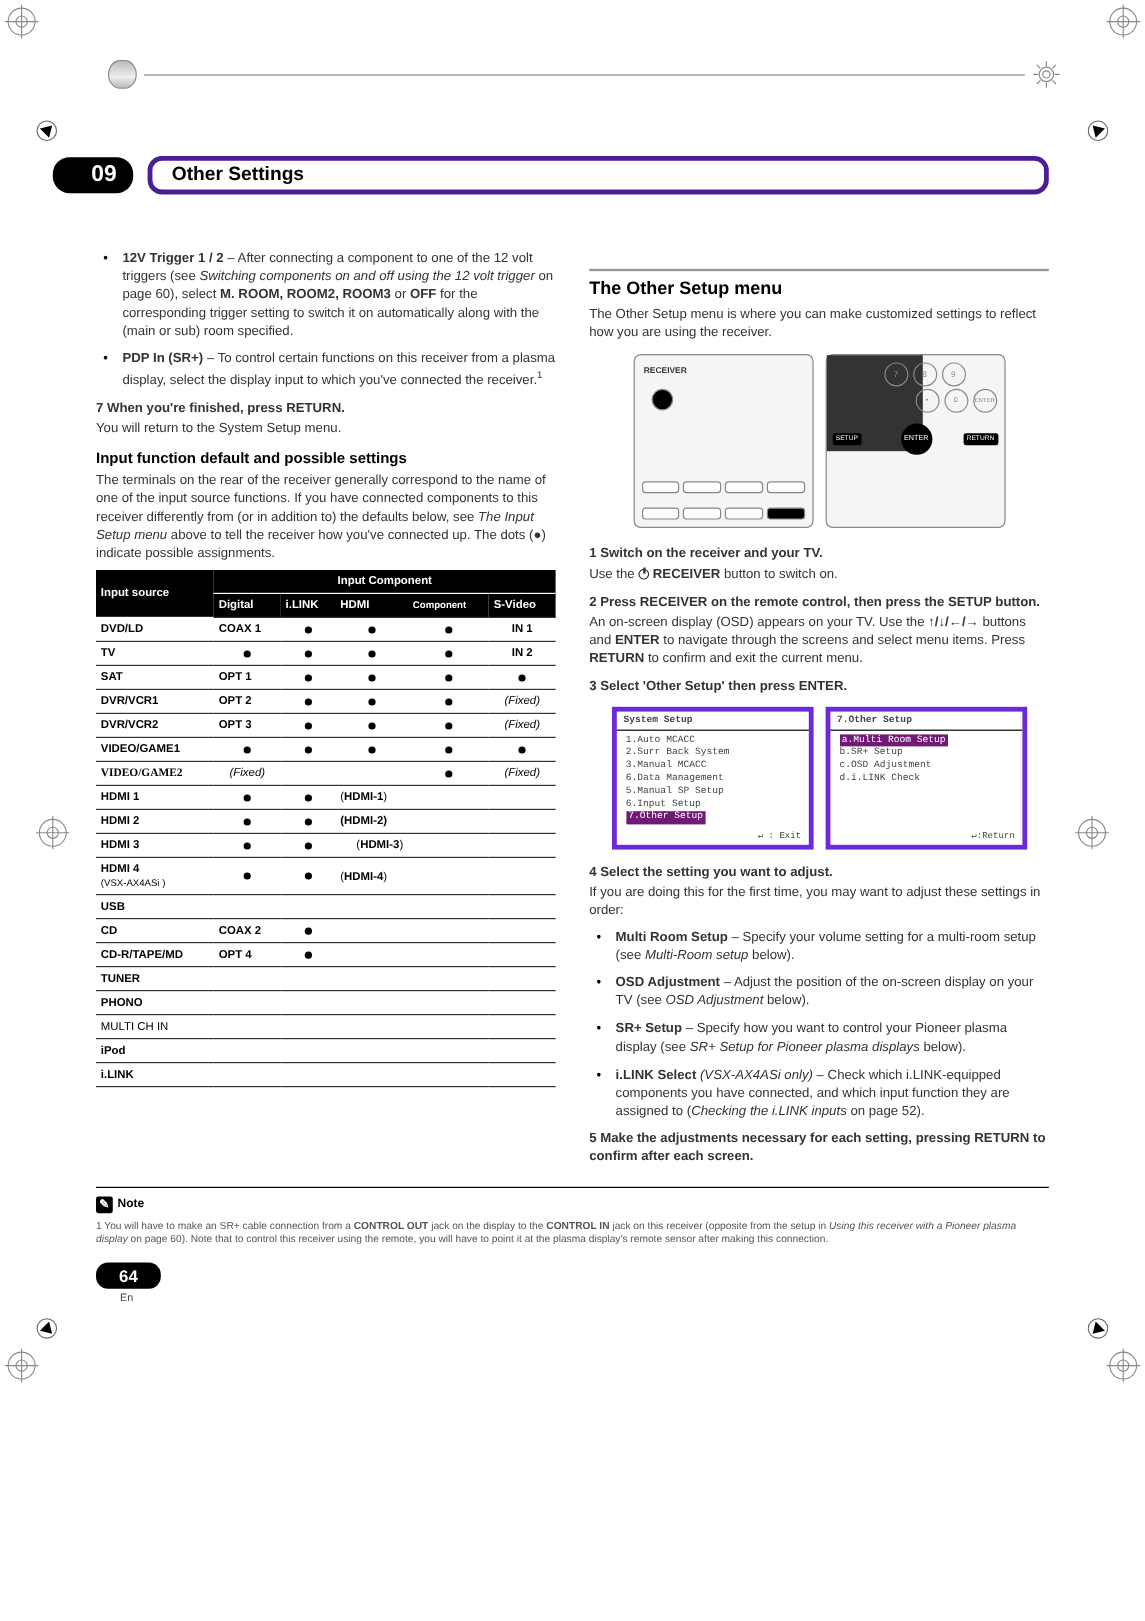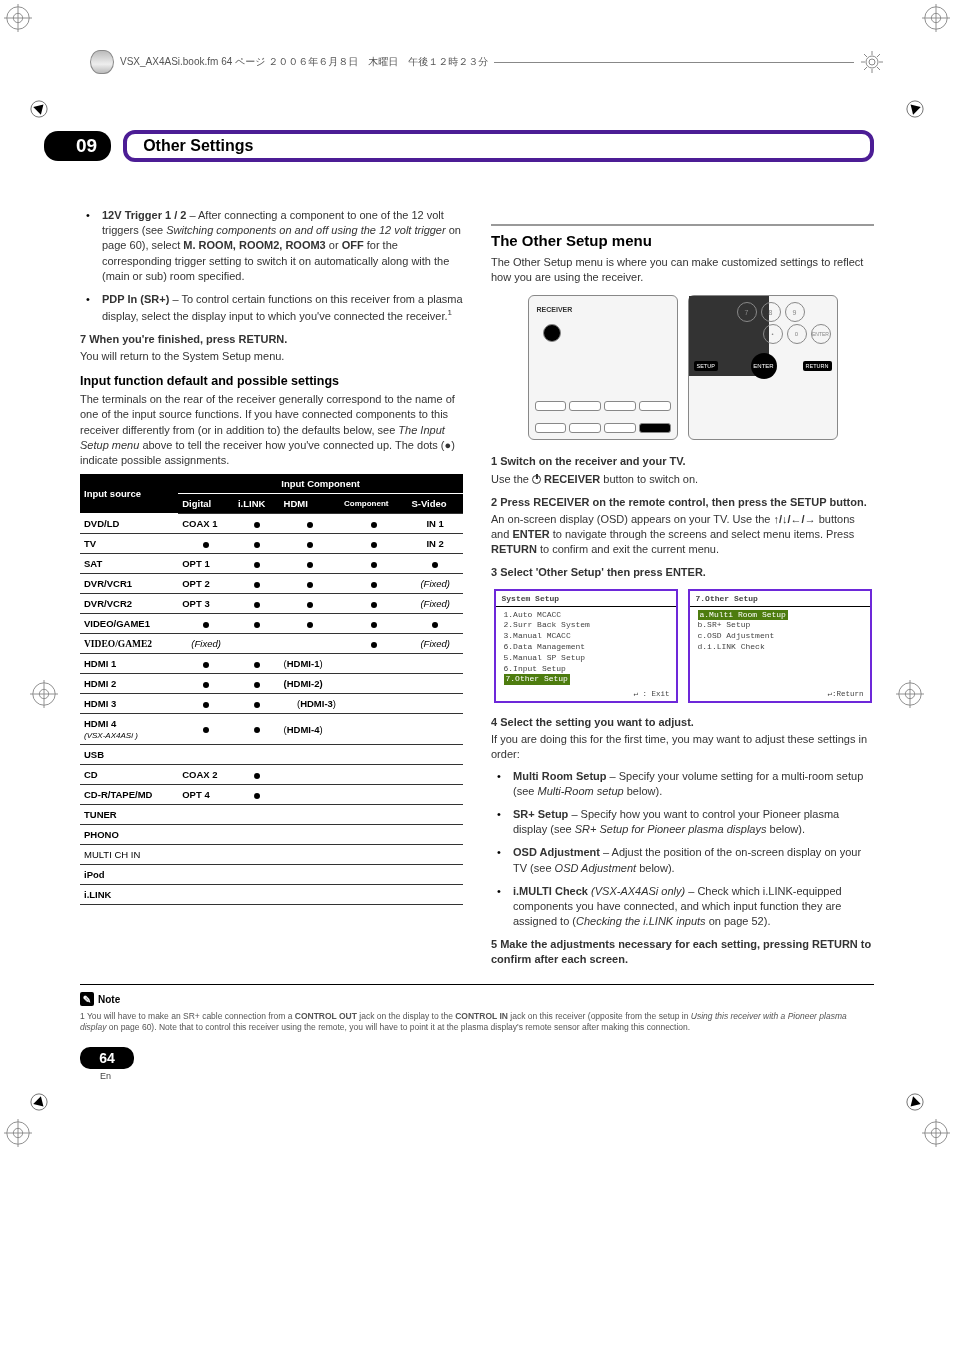--- a/index.html
+++ b/index.html
@@ -223,40 +223,40 @@
       margin-top: 2px;
     }
     
     .osd-row {
       display: flex;
       gap: 10px;
       justify-content: center;
       margin: 8px 0 12px 0;
     }
     .osd {
-      width: 184px;
-      border: 2px solid #6d28d9;
+      width: 168px;
+      border: 4px solid #6d28d9;
       font-family: "Courier New", monospace;
       font-size: 8px;
       color: #444;
     }
     .osd-title {
       border-bottom: 1px solid #000;
       padding: 3px 6px;
       font-weight: bold;
     }
     .osd-body {
       padding: 3px 6px 2px 8px;
     }
     .osd-body div {
       white-space: pre;
       line-height: 1.35;
     }
     .osd-body .hl {
-      background: #4d7c0f;
+      background: #701a75;
       color: #fff;
       display: inline-block;
       padding: 0 2px;
     }
     .osd-foot {
       padding: 2px 6px 3px 6px;
       text-align: right;
       font-size: 7.5px;
     }
     
@@ -463,21 +463,20 @@
       <circle cx="10" cy="10" r="9" fill="none" stroke="#666"></circle>
       <polygon points="10,3 16,13 4,13" fill="#000" transform="rotate(135 10 10)"></polygon>
     </svg></div>
 <div class="arrow-mark arrow-br"><svg viewBox="0 0 20 20">
       <circle cx="10" cy="10" r="9" fill="none" stroke="#666"></circle>
       <polygon points="10,3 16,13 4,13" fill="#000" transform="rotate(-135 10 10)"></polygon>
     </svg></div>
 
 <div class="print-header">
   <div class="cyl"></div>
-  <span>VSX_AX4ASi.book.fm 64 ページ ２００６年６月８日　木曜日　午後１２時２３分</span>
   <div class="line"></div>
   <svg class="gear" viewBox="0 0 24 24">
       <circle cx="12" cy="12" r="6" fill="none" stroke="#888"></circle>
       <circle cx="12" cy="12" r="3" fill="none" stroke="#888"></circle>
       <g stroke="#888">
         <line x1="12" y1="1" x2="12" y2="5"></line>
         <line x1="12" y1="19" x2="12" y2="23"></line>
         <line x1="1" y1="12" x2="5" y2="12"></line>
         <line x1="19" y1="12" x2="23" y2="12"></line>
         <line x1="4" y1="4" x2="7" y2="7"></line>
@@ -604,21 +603,21 @@
             </tr>
             <tr>
               <td style="font-weight: bold;">HDMI 3</td>
               <td class="center"><span class="bullet-dot"></span></td>
               <td class="center"><span class="bullet-dot"></span></td>
               <td class="center" style="text-align: right;">(<b>HDMI-3</b>)</td>
               <td class="center"></td>
               <td class="center"></td>
             </tr>
             <tr>
-              <td style="font-weight: bold;">HDMI 4<br><span style="font-style: italic; font-weight: normal; font-size: 8px;">(VSX-AX4ASi )</span></td>
+              <td style="font-weight: bold;">HDMI 4<br><span style="font-weight: normal; font-size: 8px;">(VSX-AX4ASi )</span></td>
               <td class="center"><span class="bullet-dot"></span></td>
               <td class="center"><span class="bullet-dot"></span></td>
               <td class="center" style="text-align: left;">(<b>HDMI-4</b>)</td>
               <td class="center"></td>
               <td class="center"></td>
             </tr>
             <tr>
               <td style="font-weight: bold;">USB</td>
               <td class="center"></td>
               <td class="center"></td>
@@ -767,27 +766,27 @@
       </div>
 
       <p class="step-head">4   Select the setting you want to adjust.</p>
       <p class="body-p">If you are doing this for the first time, you may want to adjust these settings in order:</p>
 
       <ul class="bullets">
         <li>
           <span class="bold">Multi Room Setup</span><span> – Specify your volume setting for a multi-room setup (see </span><span class="ital">Multi-Room setup</span><span> below).</span>
         </li>
         <li>
+          <span class="bold">OSD Adjustment</span><span> – Adjust the position of the on-screen display on your TV (see </span><span class="ital">OSD Adjustment</span><span> below).</span>
+        </li>
+        <li>
           <span class="bold">SR+ Setup</span><span> – Specify how you want to control your Pioneer plasma display (see </span><span class="ital">SR+ Setup for Pioneer plasma displays</span><span> below).</span>
         </li>
         <li>
-          <span class="bold">OSD Adjustment</span><span> – Adjust the position of the on-screen display on your TV (see </span><span class="ital">OSD Adjustment</span><span> below).</span>
-        </li>
-        <li>
-          <span class="bold">i.MULTI Check</span><span class="ital"> (VSX-AX4ASi only)</span><span> – Check which i.LINK-equipped components you have connected, and which input function they are assigned to (</span><span class="ital">Checking the i.LINK inputs</span><span> on page 52).</span>
+          <span class="bold">i.LINK Select</span><span class="ital"> (VSX-AX4ASi only)</span><span> – Check which i.LINK-equipped components you have connected, and which input function they are assigned to (</span><span class="ital">Checking the i.LINK inputs</span><span> on page 52).</span>
         </li>
       </ul>
 
       <p class="step-head">5   Make the adjustments necessary for each setting, pressing RETURN to confirm after each screen.</p>
     </div>
   </div>
 
   <div class="note-bar">
     <span class="note-label">
       <span class="noteicon">✎</span>

